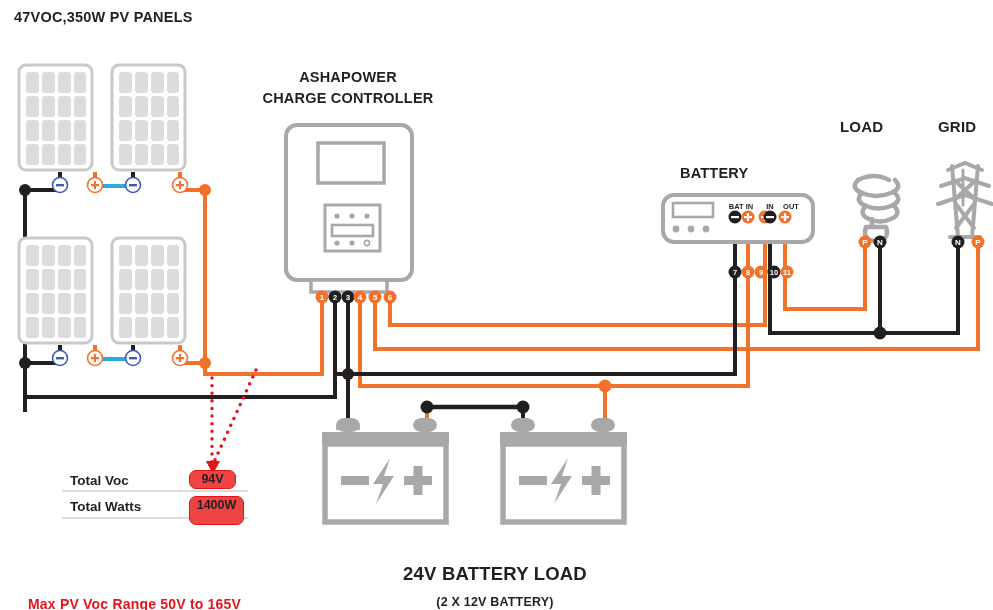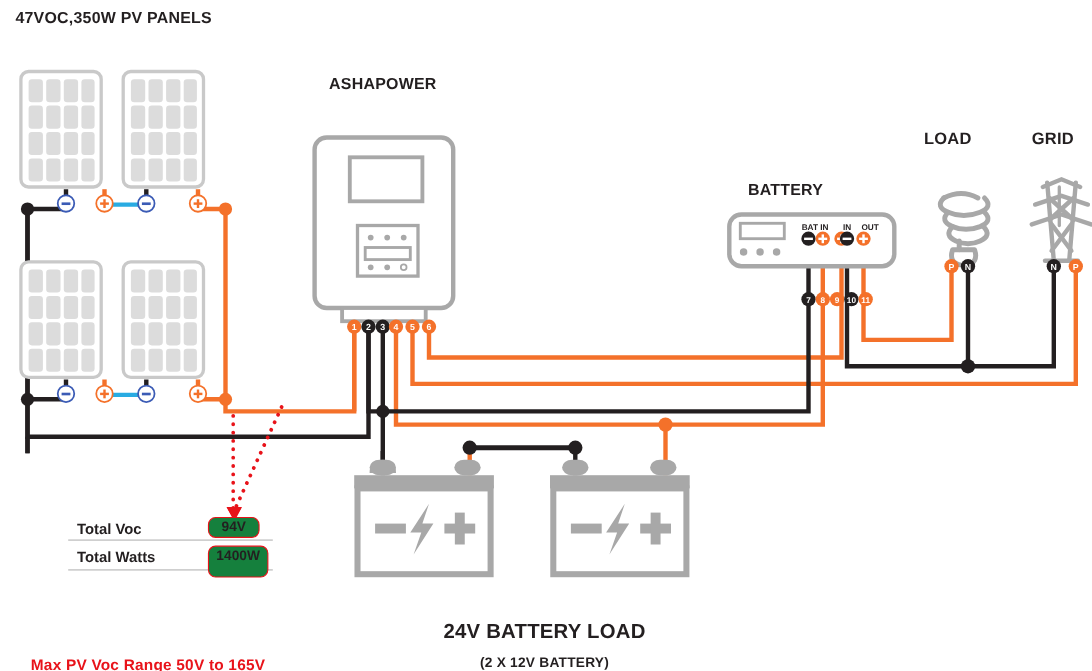--- a/index.html
+++ b/index.html
@@ -14,21 +14,21 @@
   #title-cc{left:248px;top:67px;font-size:14.5px;text-align:center;width:200px;line-height:1.45;}
   #title-inv{left:680px;top:165px;font-size:14.5px;}
   #title-load{left:840px;top:118px;font-size:15px;text-align:right;}
   #title-grid{left:938px;top:118px;font-size:15px;}
   #title-batt{left:330px;top:563px;font-size:18.5px;text-align:center;width:330px;}
   #title-batt2{left:330px;top:595px;font-size:12.5px;text-align:center;width:330px;}
   #note-max{left:28px;top:596px;font-size:14px;color:#e8131a;}
   .tbl-cell{position:absolute;font-size:13.5px;font-weight:bold;color:#231f20;text-align:center;}
   #tv-lbl{left:70px;top:473px;}
   #tw-lbl{left:70px;top:499px;}
-  .pill{position:absolute;border:1.6px solid #e8131a;border-radius:7px;background:#15803d;
+  .pill{position:absolute;border:1.6px solid #e8131a;border-radius:7px;background:#ef4444;
         font-size:12.5px;font-weight:bold;color:#231f20;text-align:center;
         padding:1px 0 2px 0;box-sizing:border-box;}
   #pill-voc{left:189px;top:470px;width:47px;height:19px;}
   #pill-w{left:189px;top:496px;width:55px;height:29px;}
 </style>
 </head>
 <body>
 
 <svg id="diagram" viewBox="0 0 993 610">
 
@@ -365,20 +365,21 @@
     <line x1="62" y1="491" x2="248" y2="491"></line>
     <line x1="62" y1="518" x2="248" y2="518"></line>
   </g>
 
 </svg>
 
 <div class="lbl" id="title-pv">47VOC,350W PV PANELS</div>
 
 <div class="lbl" id="title-cc">
   <span>ASHAPOWER</span><br>
+  <span>CHARGE CONTROLLER</span>
 </div>
 
 <div class="lbl" id="title-inv">BATTERY</div>
 <div class="lbl" id="title-load">LOAD</div>
 <div class="lbl" id="title-grid">GRID</div>
 <div class="lbl" id="title-batt">24V BATTERY LOAD</div>
 <div class="lbl" id="title-batt2">(2 X 12V BATTERY)</div>
 <div class="lbl" id="note-max">Max PV Voc Range 50V to 165V</div>
 
 <div class="tbl-cell" id="tv-lbl">Total Voc</div>

